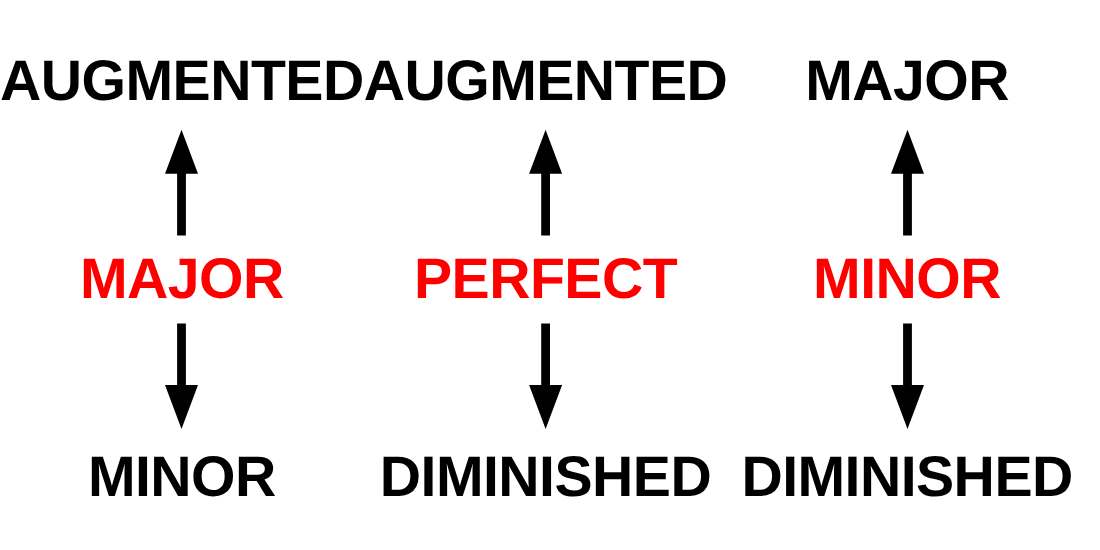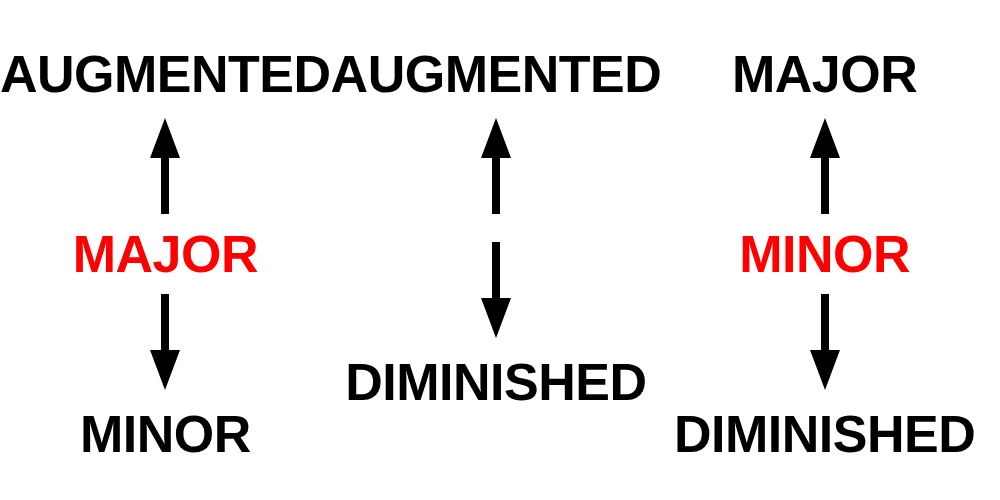--- a/index.html
+++ b/index.html
@@ -104,20 +104,21 @@
     <div class="label label-bottom">MINOR</div>
   </div>
 
   <div class="column">
     <div class="label label-top">AUGMENTED</div>
     <div class="arrow arrow-up">
       <svg viewBox="0 0 40 100" xmlns="http://www.w3.org/2000/svg" aria-hidden="true">
         <path d="M20 2 L35 42 L24 42 L24 98 L16 98 L16 42 L5 42 Z"></path>
       </svg>
     </div>
+    <div class="label label-middle">PERFECT</div>
     <div class="arrow arrow-down">
       <svg viewBox="0 0 40 100" xmlns="http://www.w3.org/2000/svg" aria-hidden="true">
         <path d="M20 98 L5 58 L16 58 L16 2 L24 2 L24 58 L35 58 Z"></path>
       </svg>
     </div>
     <div class="label label-bottom">DIMINISHED</div>
   </div>
 
   <div class="column">
     <div class="label label-top">MAJOR</div>

